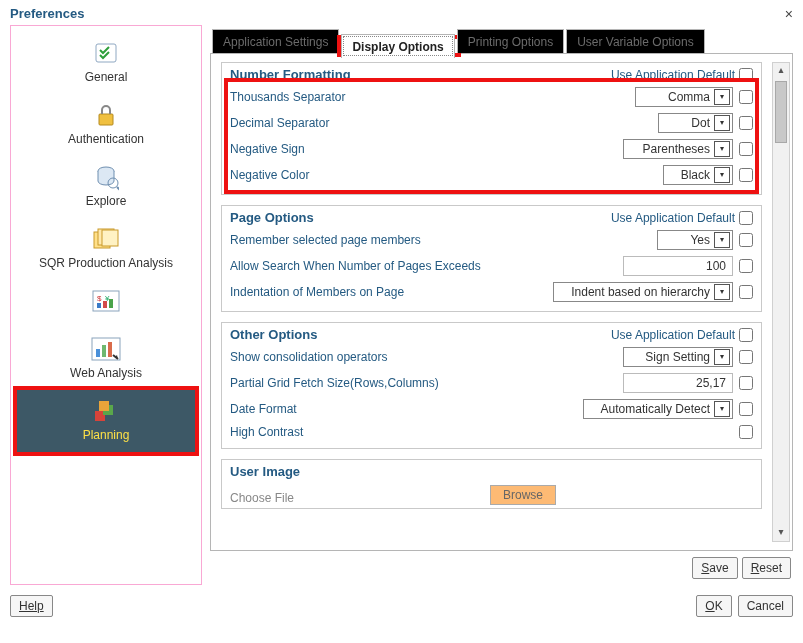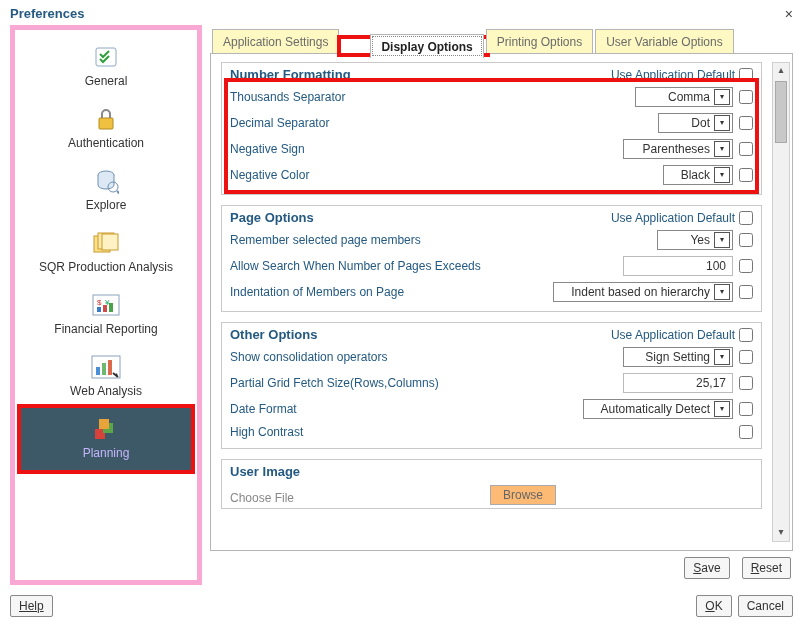--- a/index.html
+++ b/index.html
@@ -41,21 +41,21 @@
 
   .body {
     display: flex;
     padding: 0 10px 4px 10px;
     column-gap: 8px;
     height: 560px;
   }
 
   .sidebar {
     width: 192px;
-    border: 5px solid #f9a8d4;
+    border: 1px solid #f9a8d4;
     background: #fff;
     box-sizing: border-box;
     padding: 6px 0;
     display: flex;
     flex-direction: column;
     align-items: stretch;
   }
   .side-item {
     text-align: center;
     padding: 6px 4px 10px 4px;
@@ -68,61 +68,60 @@
     align-items: center;
     justify-content: center;
     margin-bottom: 2px;
   }
   .side-item .label {
     font-size: 12px;
   }
   .side-item.selected {
     margin: 0 6px;
     background: #3d5866;
-    color: #c4b5fd;
+    color: #fde047;
   }
   .sidebar-sel-hl {
     outline: 4px solid #e11;
   }
 
   .main {
     flex: 1;
     display: flex;
     flex-direction: column;
   }
   .tabbar {
     display: flex;
     align-items: flex-end;
     height: 28px;
     border-bottom: 1px solid #b5b5b5;
     padding-left: 2px;
   }
   .tab {
     padding: 5px 10px 4px 10px;
     margin-right: 2px;
-    background: #fef9c3;
+    background: #000000;
     border: 1px solid #b5b5b5;
     border-bottom: none;
     color: #6b6b6b;
     cursor: pointer;
     font-size: 12px;
   }
   .tab.active {
     background: #fff;
     color: #222;
     font-weight: bold;
     position: relative;
     top: 1px;
     outline: 1px dotted #888;
     outline-offset: -3px;
   }
   .tab-hl {
     outline: 4px solid #e11;
     outline-offset: 0;
-    padding-left: 29px;
   }
 
   .content {
     position: relative;
     flex: 1;
     border: 1px solid #b5b5b5;
     border-top: none;
     padding: 8px 10px;
     overflow: hidden;
   }
@@ -262,21 +261,21 @@
     background: #fdba74;
     padding: 2px 12px;
     color: #666;
     font-size: 12px;
     cursor: pointer;
   }
 
   .actions-right {
     display: flex;
     justify-content: flex-end;
-    gap: 12px;
+    gap: 4px;
     padding: 6px 2px;
   }
   .btn {
     border: 1px solid #888;
     background: #f6f6f6;
     padding: 3px 8px;
     font-size: 12px;
     cursor: pointer;
     border-radius: 2px;
   }
@@ -351,21 +350,20 @@
         <div class="icon">
           <svg width="30" height="24">
               <rect x="2" y="2" width="26" height="20" fill="#fff" stroke="#8aa3bc"></rect>
               <text x="6" y="12" font-size="8" fill="#c33">$</text>
               <text x="14" y="12" font-size="8" fill="#2a6">¥</text>
               <rect x="6" y="14" width="4" height="5" fill="#3a7bc8"></rect>
               <rect x="12" y="12" width="4" height="7" fill="#d24a4a"></rect>
               <rect x="18" y="10" width="4" height="9" fill="#4aa34a"></rect>
             </svg>
         </div>
-        <div class="label">Financial Reporting</div>
       </div>
 
       <div class="side-item">
         <div class="icon">
           <svg width="30" height="24">
               <rect x="1" y="1" width="28" height="22" fill="#fff" stroke="#8aa3bc"></rect>
               <rect x="5" y="12" width="4" height="8" fill="#4a90d9"></rect>
               <rect x="11" y="8" width="4" height="12" fill="#6fb86f"></rect>
               <rect x="17" y="5" width="4" height="15" fill="#d96b4a"></rect>
               <path d="M22 18 l5 4" stroke="#333" stroke-width="2"></path>

